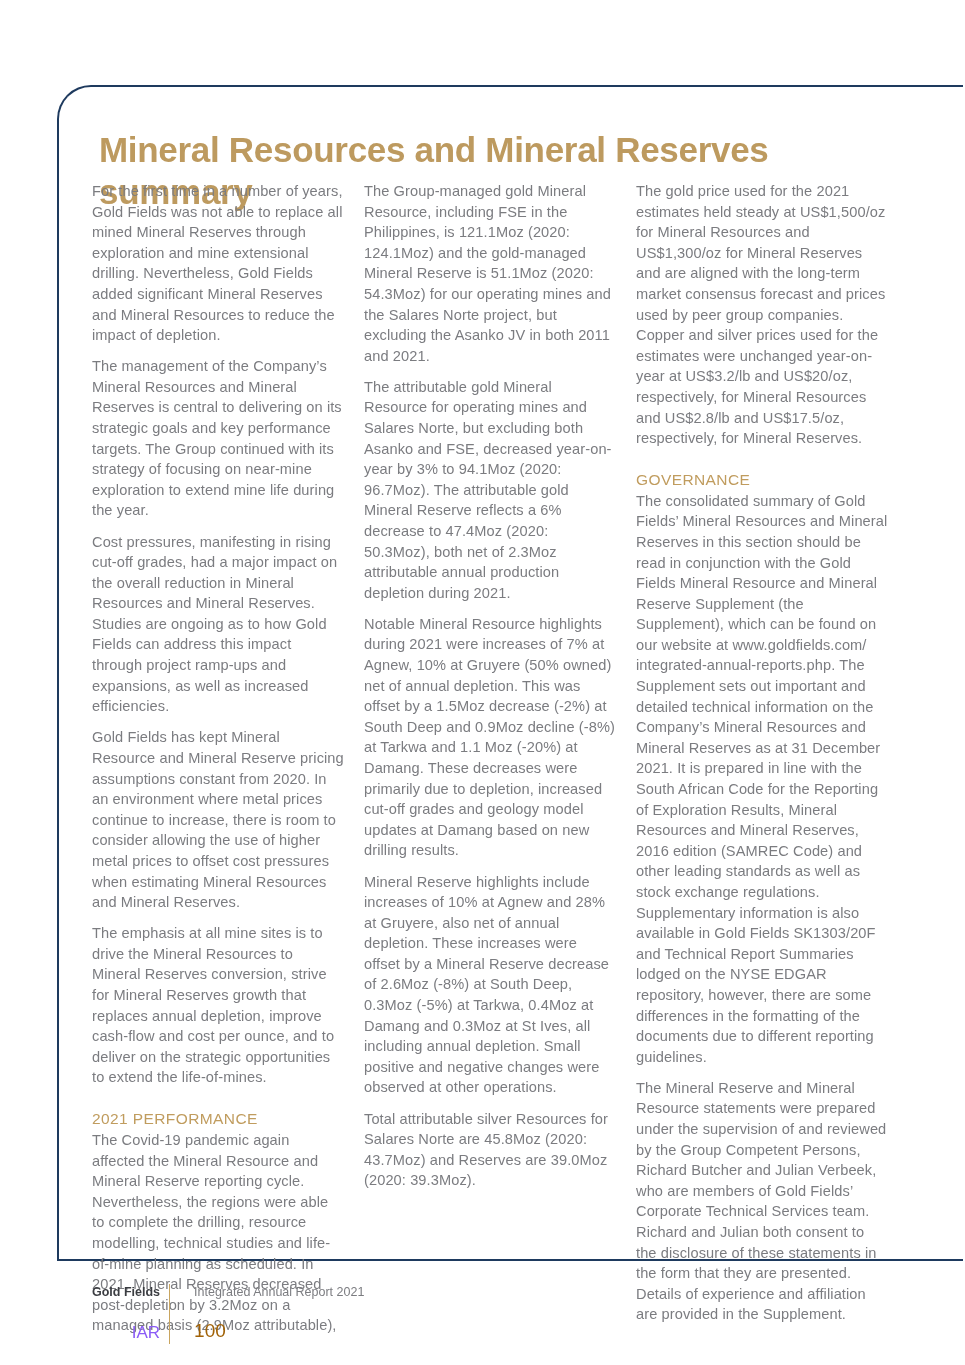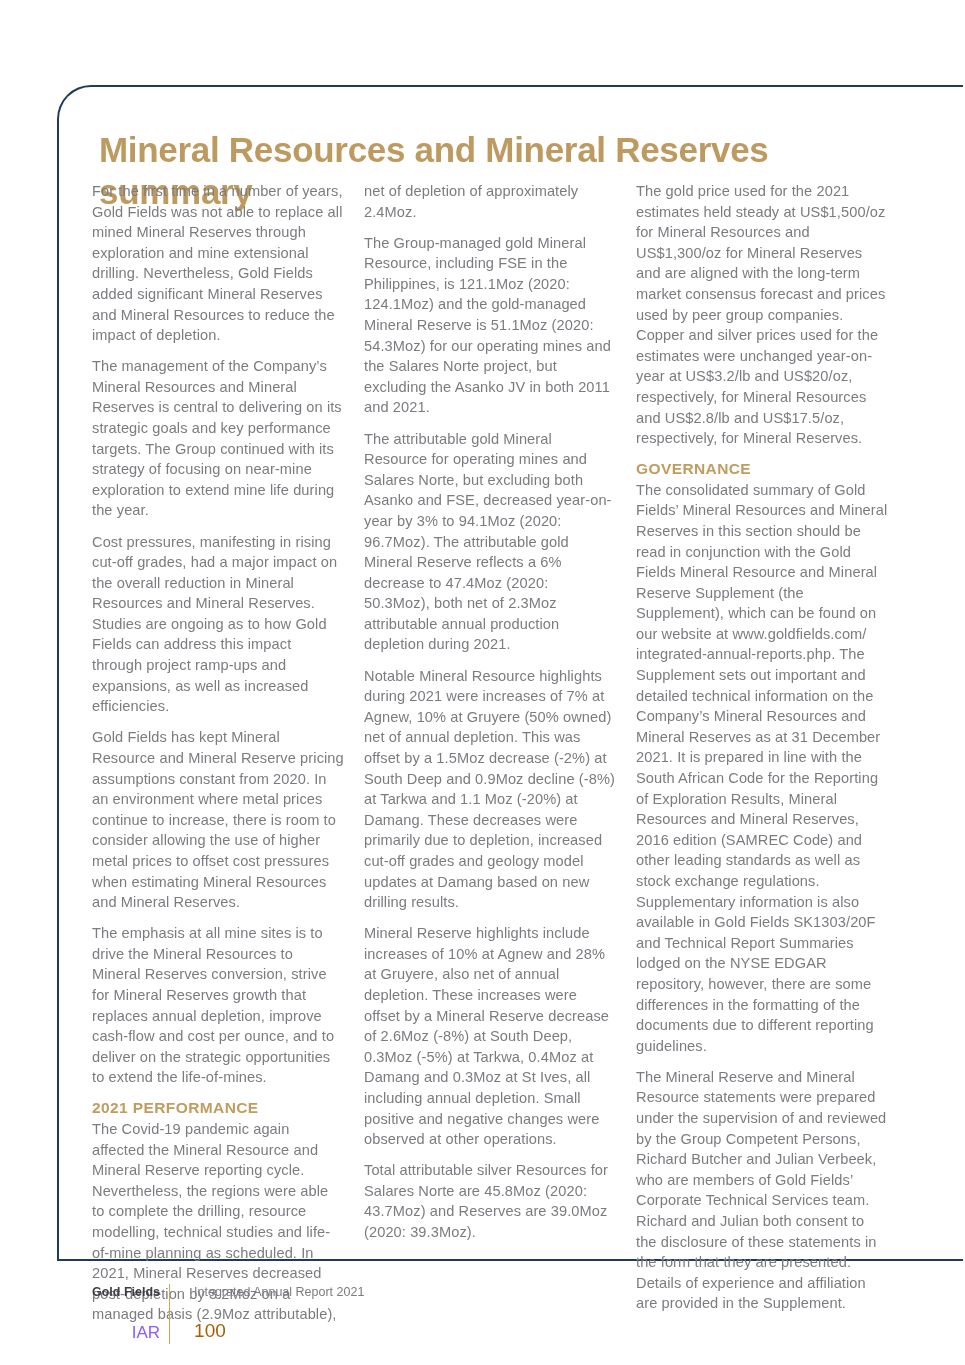--- a/index.html
+++ b/index.html
@@ -20,22 +20,22 @@
   .columns{
     position:absolute;left:92px;top:181px;
     display:grid;grid-template-columns:252px 252px 252px;column-gap:20px;align-items:start;
   }
   .col p{
     margin:0 0 10.5px 0;
     font-size:14.6px;line-height:20.6px;color:#7b7c80;letter-spacing:0.1px;
   }
   .col p:last-child{margin-bottom:0;}
   .section-heading{
-    margin:11px 0 2px 0;
-    font-size:15.5px;font-weight:700;color:#c09c5e;letter-spacing:0.4px;
+    margin:22px 0 2px 0;
+    font-size:15.5px;font-weight:400;color:#c09c5e;letter-spacing:0.4px;
   }
   .footer{
     position:absolute;left:92px;top:1284px;display:flex;align-items:stretch;
   }
   .footer-left{
     display:flex;flex-direction:column;align-items:flex-end;row-gap:20px;padding-right:9px;
   }
   .footer-right{
     border-left:1px solid #c9a55f;padding-left:24px;
     display:flex;flex-direction:column;row-gap:19px;
@@ -58,21 +58,20 @@
     <p>For the first time in a number of years, Gold Fields was not able to replace all mined Mineral Reserves through exploration and mine extensional drilling. Nevertheless, Gold Fields added significant Mineral Reserves and Mineral Resources to reduce the impact of depletion.</p>
     <p>The management of the Company’s Mineral Resources and Mineral Reserves is central to delivering on its strategic goals and key performance targets. The Group continued with its strategy of focusing on near-mine exploration to extend mine life during the year.</p>
     <p>Cost pressures, manifesting in rising cut-off grades, had a major impact on the overall reduction in Mineral Resources and Mineral Reserves. Studies are ongoing as to how Gold Fields can address this impact through project ramp-ups and expansions, as well as increased efficiencies.</p>
     <p>Gold Fields has kept Mineral Resource and Mineral Reserve pricing assumptions constant from 2020. In an environment where metal prices continue to increase, there is room to consider allowing the use of higher metal prices to offset cost pressures when estimating Mineral Resources and Mineral Reserves.</p>
     <p>The emphasis at all mine sites is to drive the Mineral Resources to Mineral Reserves conversion, strive for Mineral Reserves growth that replaces annual depletion, improve cash-flow and cost per ounce, and to deliver on the strategic opportunities to extend the life-of-mines.</p>
     <h3 class="section-heading">2021 PERFORMANCE</h3>
     <p>The Covid-19 pandemic again affected the Mineral Resource and Mineral Reserve reporting cycle. Nevertheless, the regions were able to complete the drilling, resource modelling, technical studies and life-of-mine planning as scheduled. In 2021, Mineral Reserves decreased post-depletion by 3.2Moz on a managed basis (2.9Moz attributable),</p>
   </div>
 
   <div class="col">
-    <p>net of depletion of approximately 2.4Moz.</p>
     <p>The Group-managed gold Mineral Resource, including FSE in the Philippines, is 121.1Moz (2020: 124.1Moz) and the gold-managed Mineral Reserve is 51.1Moz (2020: 54.3Moz) for our operating mines and the Salares Norte project, but excluding the Asanko JV in both 2011 and 2021.</p>
     <p>The attributable gold Mineral Resource for operating mines and Salares Norte, but excluding both Asanko and FSE, decreased year-on-year by 3% to 94.1Moz (2020: 96.7Moz). The attributable gold Mineral Reserve reflects a 6% decrease to 47.4Moz (2020: 50.3Moz), both net of 2.3Moz attributable annual production depletion during 2021.</p>
     <p>Notable Mineral Resource highlights during 2021 were increases of 7% at Agnew, 10% at Gruyere (50% owned) net of annual depletion. This was offset by a 1.5Moz decrease (-2%) at South Deep and 0.9Moz decline (-8%) at Tarkwa and 1.1 Moz (-20%) at Damang. These decreases were primarily due to depletion, increased cut-off grades and geology model updates at Damang based on new drilling results.</p>
     <p>Mineral Reserve highlights include increases of 10% at Agnew and 28% at Gruyere, also net of annual depletion. These increases were offset by a Mineral Reserve decrease of 2.6Moz (-8%) at South Deep, 0.3Moz (-5%) at Tarkwa, 0.4Moz at Damang and 0.3Moz at St Ives, all including annual depletion. Small positive and negative changes were observed at other operations.</p>
     <p>Total attributable silver Resources for Salares Norte are 45.8Moz (2020: 43.7Moz) and Reserves are 39.0Moz (2020: 39.3Moz).</p>
   </div>
 
   <div class="col">
     <p>The gold price used for the 2021 estimates held steady at US$1,500/oz for Mineral Resources and US$1,300/oz for Mineral Reserves and are aligned with the long-term market consensus forecast and prices used by peer group companies. Copper and silver prices used for the estimates were unchanged year-on-year at US$3.2/lb and US$20/oz, respectively, for Mineral Resources and US$2.8/lb and US$17.5/oz, respectively, for Mineral Reserves.</p>
     <h3 class="section-heading">GOVERNANCE</h3>

